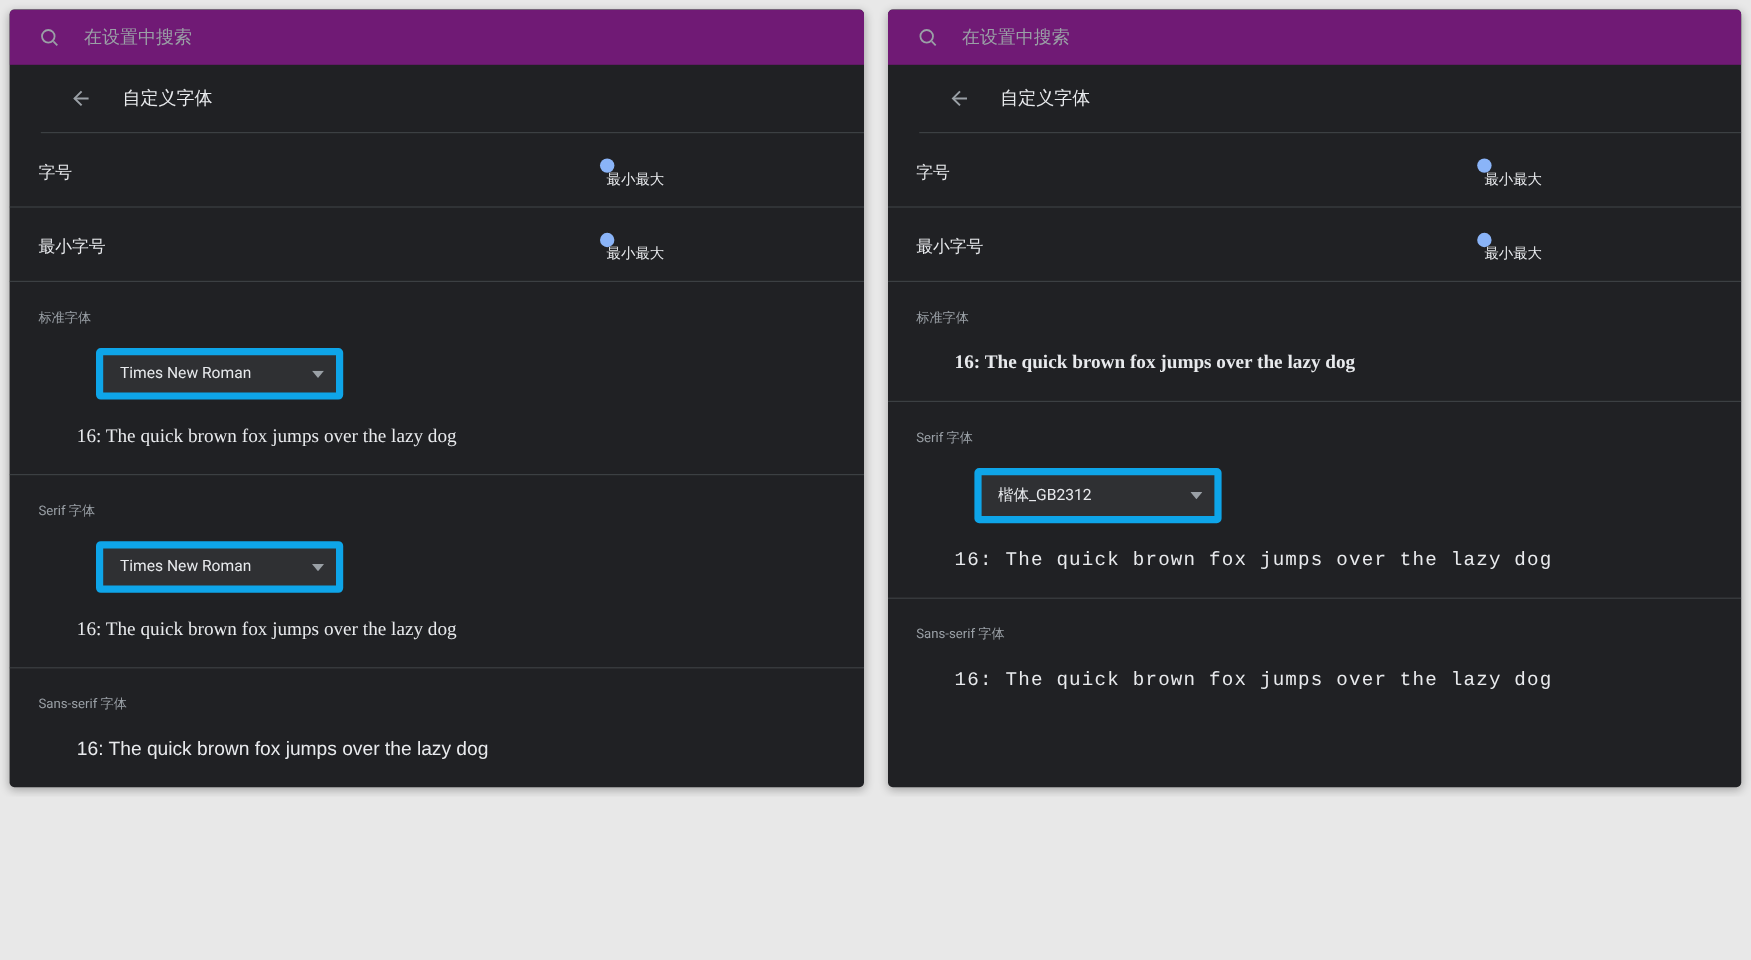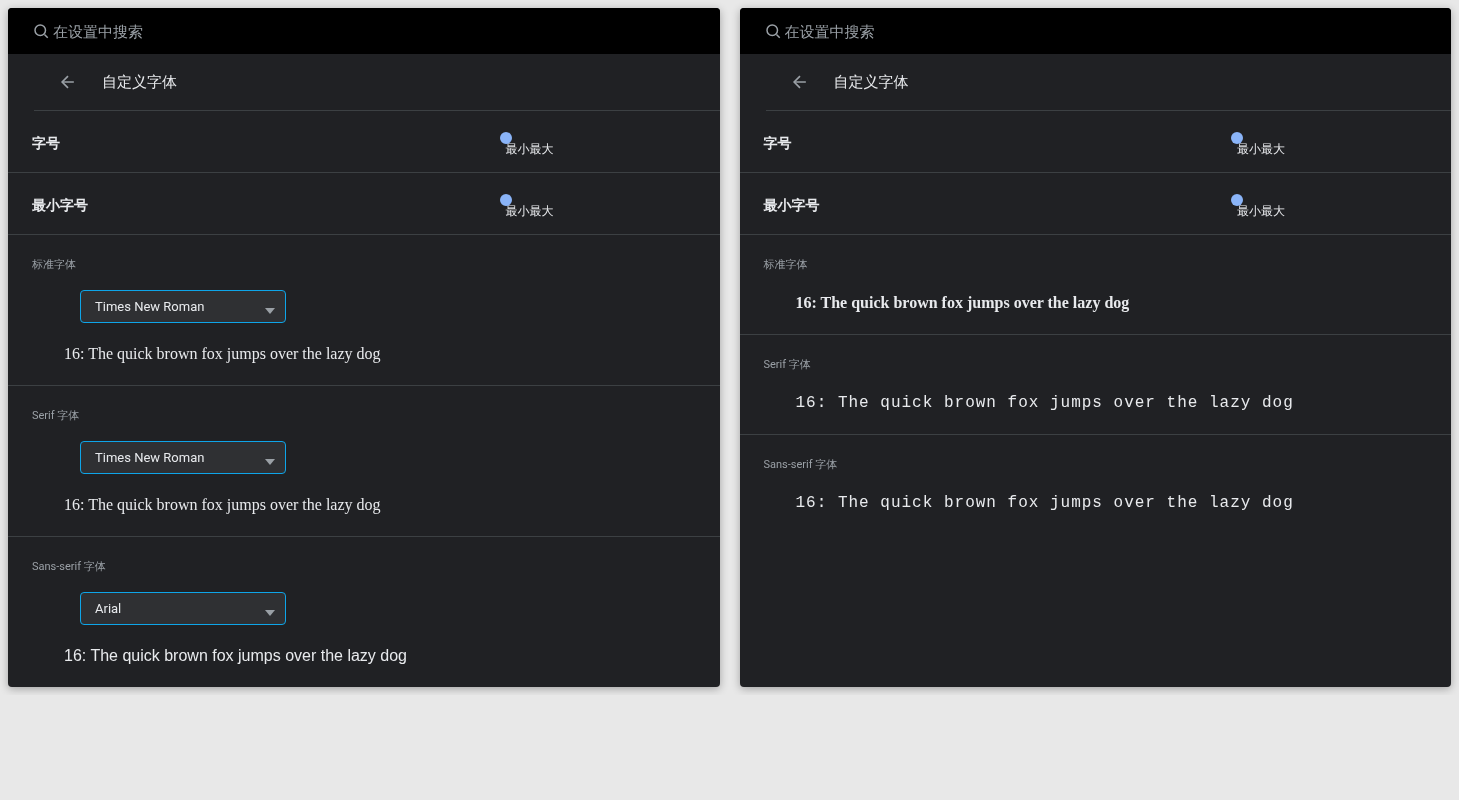--- a/index.html
+++ b/index.html
@@ -22,22 +22,22 @@
       box-shadow: 0 2px 8px rgba(0,0,0,0.3);
       overflow: hidden;
       min-width: 0;
       display: flex;
       flex-direction: column;
     }
     .search-bar {
       display: flex;
       align-items: center;
       padding: 14px 24px;
-      background: #000000;
-      gap: 3px;
+      background: #701a75;
+      gap: 20px;
     }
     .search-bar .icon {
       color: #9aa0a6;
       flex-shrink: 0;
     }
     .search-input {
       background: transparent;
       border: none;
       outline: none;
       color: #9aa0a6;
@@ -71,21 +71,20 @@
       display: flex;
       align-items: flex-start;
       justify-content: space-between;
       padding: 20px 24px 14px 24px;
       border-bottom: 1px solid #3c4043;
     }
     .setting-label {
       font-size: 14px;
       color: #e8eaed;
       padding-top: 4px;
-      font-weight: bold;
     }
     .slider-wrap {
       width: 190px;
       display: flex;
     }
     .slider-track {
       position: relative;
       height: 2px;
       background: #5f6368;
       margin-top: 6px;
@@ -120,24 +119,24 @@
     .font-section:last-child {
       border-bottom: none;
     }
     .section-heading {
       font-size: 11px;
       color: #9aa0a6;
       margin-bottom: 18px;
     }
     .dropdown {
       display: inline-flex;
-      align-items: flex-end;
+      align-items: center;
       justify-content: space-between;
       background: #2f3033;
-      border: 1px solid #0ea5e9;
+      border: 6px solid #0ea5e9;
       border-radius: 4px;
       padding: 8px 10px 8px 14px;
       width: 206px;
       margin-left: 48px;
       cursor: pointer;
     }
     .dropdown-value {
       font-size: 13px;
       color: #e8eaed;
       white-space: nowrap;
@@ -236,28 +235,20 @@
           <svg width="10" height="6" viewBox="0 0 10 6" fill="currentColor">
               <path d="M0 0l5 6 5-6z"></path>
             </svg>
         </span>
       </div>
       <div class="preview-text preview-serif">16: The quick brown fox jumps over the lazy dog</div>
     </div>
 
     <div class="font-section">
       <div class="section-heading">Sans-serif 字体</div>
-      <div class="dropdown">
-        <span class="dropdown-value">Arial</span>
-        <span class="dropdown-caret">
-          <svg width="10" height="6" viewBox="0 0 10 6" fill="currentColor">
-              <path d="M0 0l5 6 5-6z"></path>
-            </svg>
-        </span>
-      </div>
       <div class="preview-text preview-sans">16: The quick brown fox jumps over the lazy dog</div>
     </div>
 
   </div>
 </div>
 
 <div class="panel">
   <div class="search-bar">
     <span class="icon">
       <svg width="18" height="18" viewBox="0 0 24 24" fill="none" stroke="currentColor" stroke-width="2">
@@ -308,20 +299,28 @@
       </div>
     </div>
 
     <div class="font-section">
       <div class="section-heading">标准字体</div>
       <div class="preview-text preview-fz">16: The quick brown fox jumps over the lazy dog</div>
     </div>
 
     <div class="font-section">
       <div class="section-heading">Serif 字体</div>
+      <div class="dropdown">
+        <span class="dropdown-value">楷体_GB2312</span>
+        <span class="dropdown-caret">
+          <svg width="10" height="6" viewBox="0 0 10 6" fill="currentColor">
+              <path d="M0 0l5 6 5-6z"></path>
+            </svg>
+        </span>
+      </div>
       <div class="preview-text preview-kai">16: The quick brown fox jumps over the lazy dog</div>
     </div>
 
     <div class="font-section">
       <div class="section-heading">Sans-serif 字体</div>
       <div class="preview-text preview-fang">16: The quick brown fox jumps over the lazy dog</div>
     </div>
 
   </div>
 </div>

